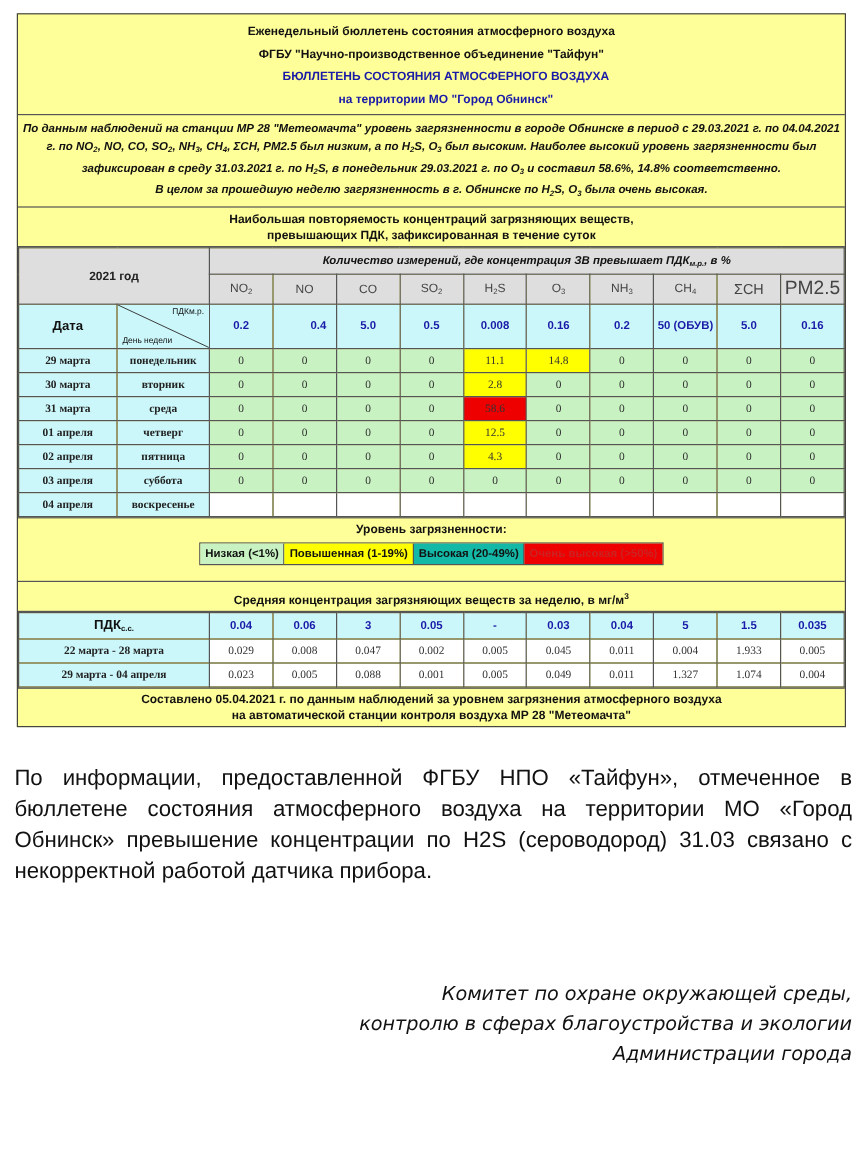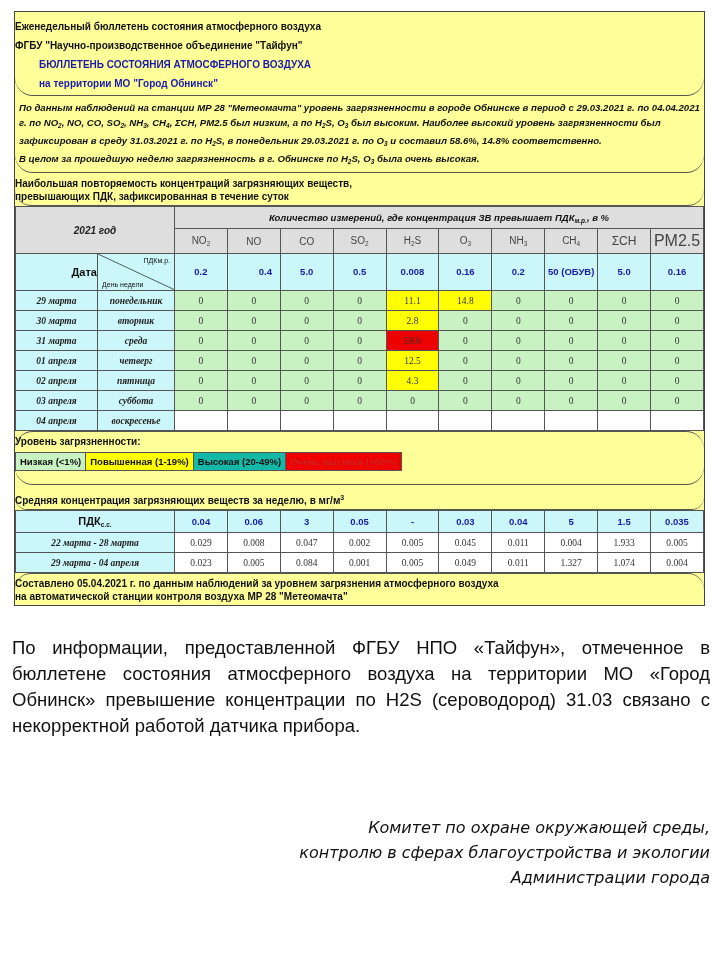--- a/index.html
+++ b/index.html
@@ -1,34 +1,34 @@
 <!DOCTYPE html>
 <html><head>
 <meta charset="utf-8">
 <style>
   html, body { margin:0; padding:0; background:#ffffff; }
   body { width:720px; height:960px; position:relative; overflow:hidden; font-family:"Liberation Sans", sans-serif; color:#111; }
   .bulletin { position:absolute; left:14px; top:11px; width:691px; border:1px solid #444; background:#ffff99; box-sizing:border-box; }
-  .sec { border-bottom:1px solid #555; box-sizing:border-box;border-radius:18px; }
+  .sec { border-bottom:1px solid #555; text-align:center; box-sizing:border-box; }
   .hdr { height:84px; padding-top:5px; }
   .hdr div { font-size:10px; font-weight:bold; height:19px; line-height:19px; }
   .hdr .blue { color:#1a1aa8;padding-left:24px; }
   .summary { height:77px; padding:4px 4px 0 4px; font-size:9.6px; font-weight:bold; font-style:italic; line-height:15px; }
   .sub { font-size:6.5px; vertical-align:-2px; }
   .freqtitle { height:33px; font-size:10px; font-weight:bold; line-height:13px; padding-top:4px; }
   table.grid { border-collapse:collapse; width:100%; table-layout:fixed; }
   table.grid td { border:1px solid #555; text-align:center; padding:0; font-size:9.5px; overflow:hidden; white-space:nowrap; }
   .gray { background:#dedede; }
   .cyan { background:#ccf7fa; }
   .green { background:#c8f2c2; }
   .white { background:#ffffff; }
   .yel { background:#ffff00; }
   .red { background:#ee0000; color:#c22; }
   .serif { font-family:"Liberation Serif", serif; font-size:10px; color:#333; }
-  .it { font-family:"Liberation Serif", serif; font-style:italic; font-weight:bold; font-size:10.5px; color:#222; }
+  .it { font-family:"Liberation Serif", serif; font-weight:bold; font-size:10.5px; color:#222; }
   .pdk { color:#1a1aa8; font-weight:bold; font-size:10px; }
   .legend-sec { height:54px; }
   .legend-title { font-size:10px; font-weight:bold; padding-top:4px; height:14px; }
   .legend { display:inline-flex; border:1px solid #555; margin-top:2px; }
   .legend span { font-size:9.5px; font-weight:bold; padding:0 4px; height:17px; line-height:17px; border-right:1px solid #555; }
   .legend span:last-child { border-right:none; }
   .avgtitle { height:25px; font-size:10px; font-weight:bold; line-height:25px; }
   .footer { height:32px; font-size:10px; font-weight:bold; line-height:13px; padding-top:3px; border-bottom:none; }
   .note { position:absolute; left:12px; top:635px; width:698px; font-family:"Liberation Sans", sans-serif; font-size:18.5px; line-height:26px; text-align:justify; color:#111; }
   .sign { position:absolute; right:10px; top:815px; text-align:right; font-family:"DejaVu Sans", sans-serif; font-style:italic; font-size:16px; line-height:25px; color:#111; }
@@ -75,21 +75,21 @@
           <td class="gray" style="font-size: 10px; color: rgb(68, 68, 68);"><span>CO</span></td>
           <td class="gray" style="font-size: 10px; color: rgb(68, 68, 68);"><span>SO</span><span class="sub">2</span></td>
           <td class="gray" style="font-size: 10px; color: rgb(68, 68, 68);"><span>H</span><span class="sub">2</span><span>S</span></td>
           <td class="gray" style="font-size: 10px; color: rgb(68, 68, 68);"><span>O</span><span class="sub">3</span></td>
           <td class="gray" style="font-size: 10px; color: rgb(68, 68, 68);"><span>NH</span><span class="sub">3</span></td>
           <td class="gray" style="font-size: 10px; color: rgb(68, 68, 68);"><span>CH</span><span class="sub">4</span></td>
           <td class="gray" style="font-size: 12px; color: rgb(68, 68, 68);"><span>ΣCH</span></td>
           <td class="gray" style="font-size: 16px; color: rgb(68, 68, 68);"><span>PM2.5</span></td>
         </tr>
     <tr style="height:36px" id="pdk-mr-row">
-      <td class="cyan" style="font-weight:bold;font-size:11px;text-align:right;">Дата</td>
+      <td class="cyan" style="font-weight:bold;font-size:11px;">Дата</td>
       <td class="cyan diag" style="height:36px;">
         <svg width="77" height="36">
               <line x1="0" y1="0" x2="77" y2="36" stroke="#333" stroke-width="0.8"></line>
             </svg>
         <span class="pd">ПДКм.р.</span>
         <span class="dn">День недели</span>
       </td>
     <td class="cyan pdk" style="white-space: normal; line-height: 12px;">0.2</td>
           <td class="cyan pdk" style="white-space: normal; line-height: 12px; padding-left: 23px;">0.4</td>
           <td class="cyan pdk" style="white-space: normal; line-height: 12px;">5.0</td>
@@ -247,21 +247,21 @@
           <td class="white serif">0.045</td>
           <td class="white serif">0.011</td>
           <td class="white serif">0.004</td>
           <td class="white serif">1.933</td>
           <td class="white serif">0.005</td>
         </tr>
         <tr style="height: 20px;">
           <td class="cyan it">29 марта - 04 апреля</td>
           <td class="white serif">0.023</td>
           <td class="white serif">0.005</td>
-          <td class="white serif">0.084</td>
+          <td class="white serif">0.088</td>
           <td class="white serif">0.001</td>
           <td class="white serif">0.005</td>
           <td class="white serif">0.049</td>
           <td class="white serif">0.011</td>
           <td class="white serif">1.327</td>
           <td class="white serif">1.074</td>
           <td class="white serif">0.004</td>
         </tr>
       </tbody>
   </table>

